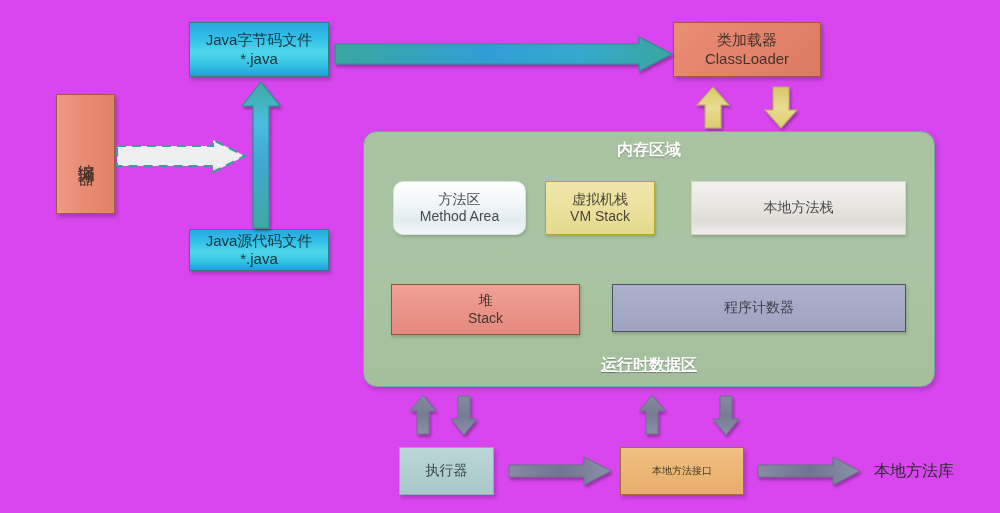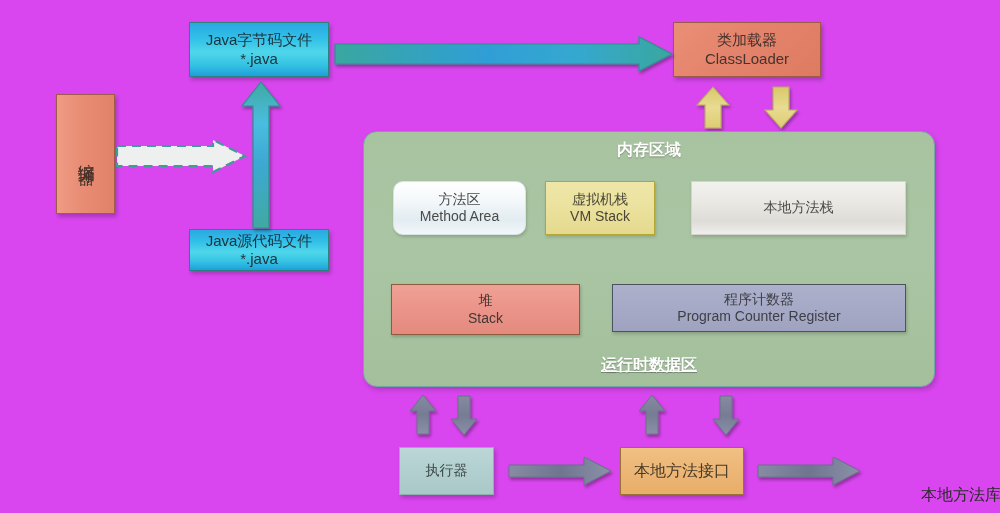--- a/index.html
+++ b/index.html
@@ -123,21 +123,21 @@
     background: linear-gradient(to bottom, #bcd6d6 0%, #b4d1d1 40%, #a9c8c8 100%);
     border: 1.5px solid #8fb0b0;
     color: #3d4646;
     font-size: 14px;
     box-shadow: 2px 3px 4px rgba(0,0,0,0.2);
   }
   .orange-box {
     background: linear-gradient(to bottom, #f0c084 0%, #edb878 40%, #e8ae6a 100%);
     border: 1.5px solid #9a7237;
     color: #463a26;
-    font-size: 16px;
+    font-size: 10px;
     box-shadow: 2px 3px 4px rgba(0,0,0,0.2);
   }
 
   
   .plain-label {
     position: absolute;
     font-size: 16px;
     color: #2b2b2b;
     white-space: nowrap;
   }
@@ -246,21 +246,20 @@
     <span>本地方法栈</span>
   </div>
 
   <div class="box heap-box" style="left:391px; top:284px; width:189px; height:51px;">
     <span>堆</span>
     <span>Stack</span>
   </div>
 
   <div class="box pcr-box" style="left:612px; top:284px; width:294px; height:48px;">
     <span>程序计数器</span>
-    <span>Program Counter Register</span>
   </div>
 
   <svg class="arrow-svg" style="left:408px; top:394px; width:30px; height:42px;" viewBox="0 0 30 42">
     <path d="M15,1 L28,17 L21,17 L21,40 L9,40 L9,17 L2,17 Z" fill="url(#gradGray)" stroke="#6a7088" stroke-width="1" filter="url(#softShadow)"></path>
   </svg>
   <svg class="arrow-svg" style="left:449px; top:394px; width:30px; height:42px;" viewBox="0 0 30 42">
     <path d="M15,41 L28,25 L21,25 L21,2 L9,2 L9,25 L2,25 Z" fill="url(#gradGray)" stroke="#6a7088" stroke-width="1" filter="url(#softShadow)"></path>
   </svg>
 
   <svg class="arrow-svg" style="left:637px; top:394px; width:30px; height:42px;" viewBox="0 0 30 42">
@@ -279,15 +278,15 @@
   </svg>
 
   <div class="box orange-box" style="left:620px; top:447px; width:124px; height:48px;">
     <span>本地方法接口</span>
   </div>
 
   <svg class="arrow-svg" style="left:757px; top:456px; width:105px; height:30px;" viewBox="0 0 105 30">
     <path d="M1,9 L76,9 L76,1 L103,15 L76,29 L76,21 L1,21 Z" fill="url(#gradGrayH)" stroke="#6a7088" stroke-width="1" filter="url(#softShadow)"></path>
   </svg>
 
-  <div class="plain-label" style="left:874px; top:485px;margin-left:47px;">本地方法库</div>
+  <div class="plain-label" style="left:874px; top:461px;">本地方法库</div>
 
 </div>
 
 </body></html>

